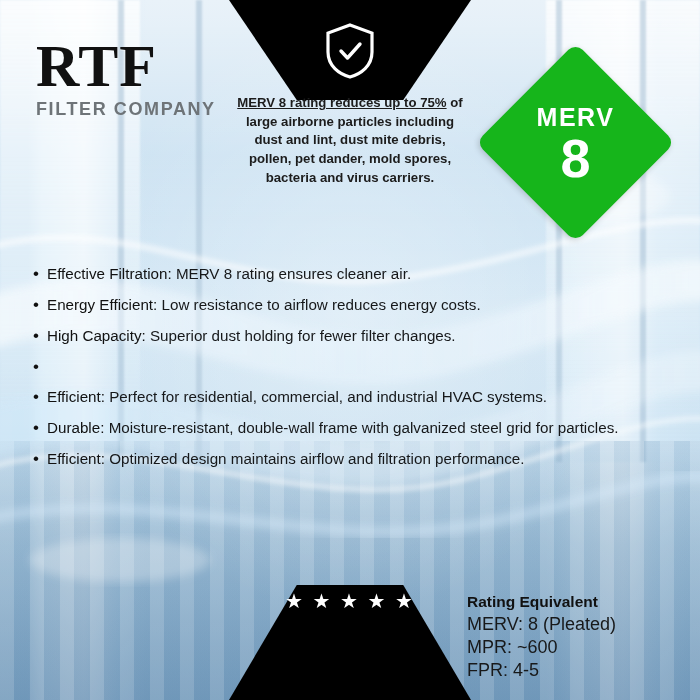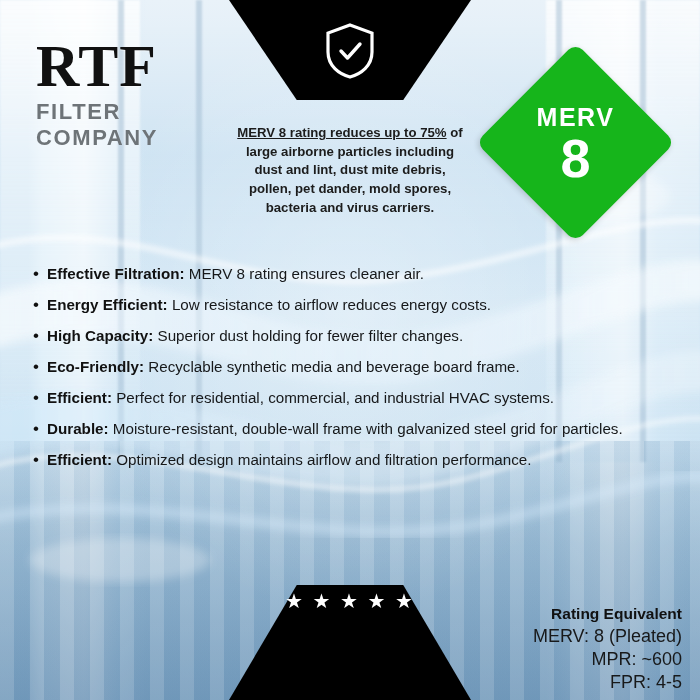--- a/index.html
+++ b/index.html
@@ -108,40 +108,40 @@
     font-weight: bold;
     font-size: 60px;
     letter-spacing: 1px;
     color: #111;
     line-height: 0.95;
     text-shadow: 0 1px 0 rgba(255,255,255,0.5);
   }
   .logo-sub {
     font-family: "Liberation Sans", sans-serif;
     font-weight: bold;
-    font-size: 22px;
+    font-size: 18px;
     letter-spacing: 1.6px;
     color: #6e7478;
     margin-top: 4px;
   }
 
   
   .shield {
     position: absolute;
     left: 323px;
     top: 22px;
     width: 54px;
     height: 58px;
   }
 
   
   .merv-desc {
     position: absolute;
     left: 232px;
-    top: 124px;
+    top: 94px;
     width: 236px;
     text-align: center;
     font-family: "Liberation Sans", sans-serif;
     font-size: 13.2px;
     line-height: 1.42;
     color: #1c1c1c;
     font-weight: bold;
   }
   .merv-desc .u { text-decoration: underline; }
 
@@ -213,21 +213,21 @@
     color: #16181a;
   }
   .bullet {
     flex: 0 0 auto;
     width: 14px;
     font-size: 17px;
     line-height: 1.15;
     color: #111;
   }
   .benefit b {
-    font-weight: bold;
+    font-weight: normal;
     color: #111;
     text-align: right;
   }
   .benefit .txt { display: block; }
 
   
   .stars {
     position: absolute;
     left: 0;
     right: 0;
@@ -236,23 +236,23 @@
     color: #ffffff;
     font-size: 20px;
     letter-spacing: 2px;
     text-shadow: 0 1px 2px rgba(0,0,0,0.35);
   }
 
   
   .rating {
     position: absolute;
     right: 18px;
-    bottom: 6px;
+    bottom: 18px;
     width: 215px;
-    text-align: right;
+    text-align: left;
     color: #111;
     font-family: "Liberation Sans", sans-serif;
     margin-top: 8px;
   }
   .rating-title {
     font-weight: bold;
     font-size: 15.5px;
     margin-bottom: 2px;
   }
   .rating-line {
@@ -344,21 +344,20 @@
       <span class="txt"><b>Energy Efficient:</b><span> Low resistance to airflow reduces energy costs.</span></span>
     </div>
 
     <div class="benefit">
       <span class="bullet">•</span>
       <span class="txt"><b>High Capacity:</b><span> Superior dust holding for fewer filter changes.</span></span>
     </div>
 
     <div class="benefit">
       <span class="bullet">•</span>
-      <span class="txt"><b>Eco-Friendly:</b><span> Recyclable synthetic media and beverage board frame.</span></span>
     </div>
 
     <div class="benefit">
       <span class="bullet">•</span>
       <span class="txt"><b>Efficient:</b><span> Perfect for residential, commercial, and industrial HVAC systems.</span></span>
     </div>
 
     <div class="benefit">
       <span class="bullet">•</span>
       <span class="txt"><b>Durable:</b><span> Moisture-resistant, double-wall frame with galvanized steel grid for particles.</span></span>

